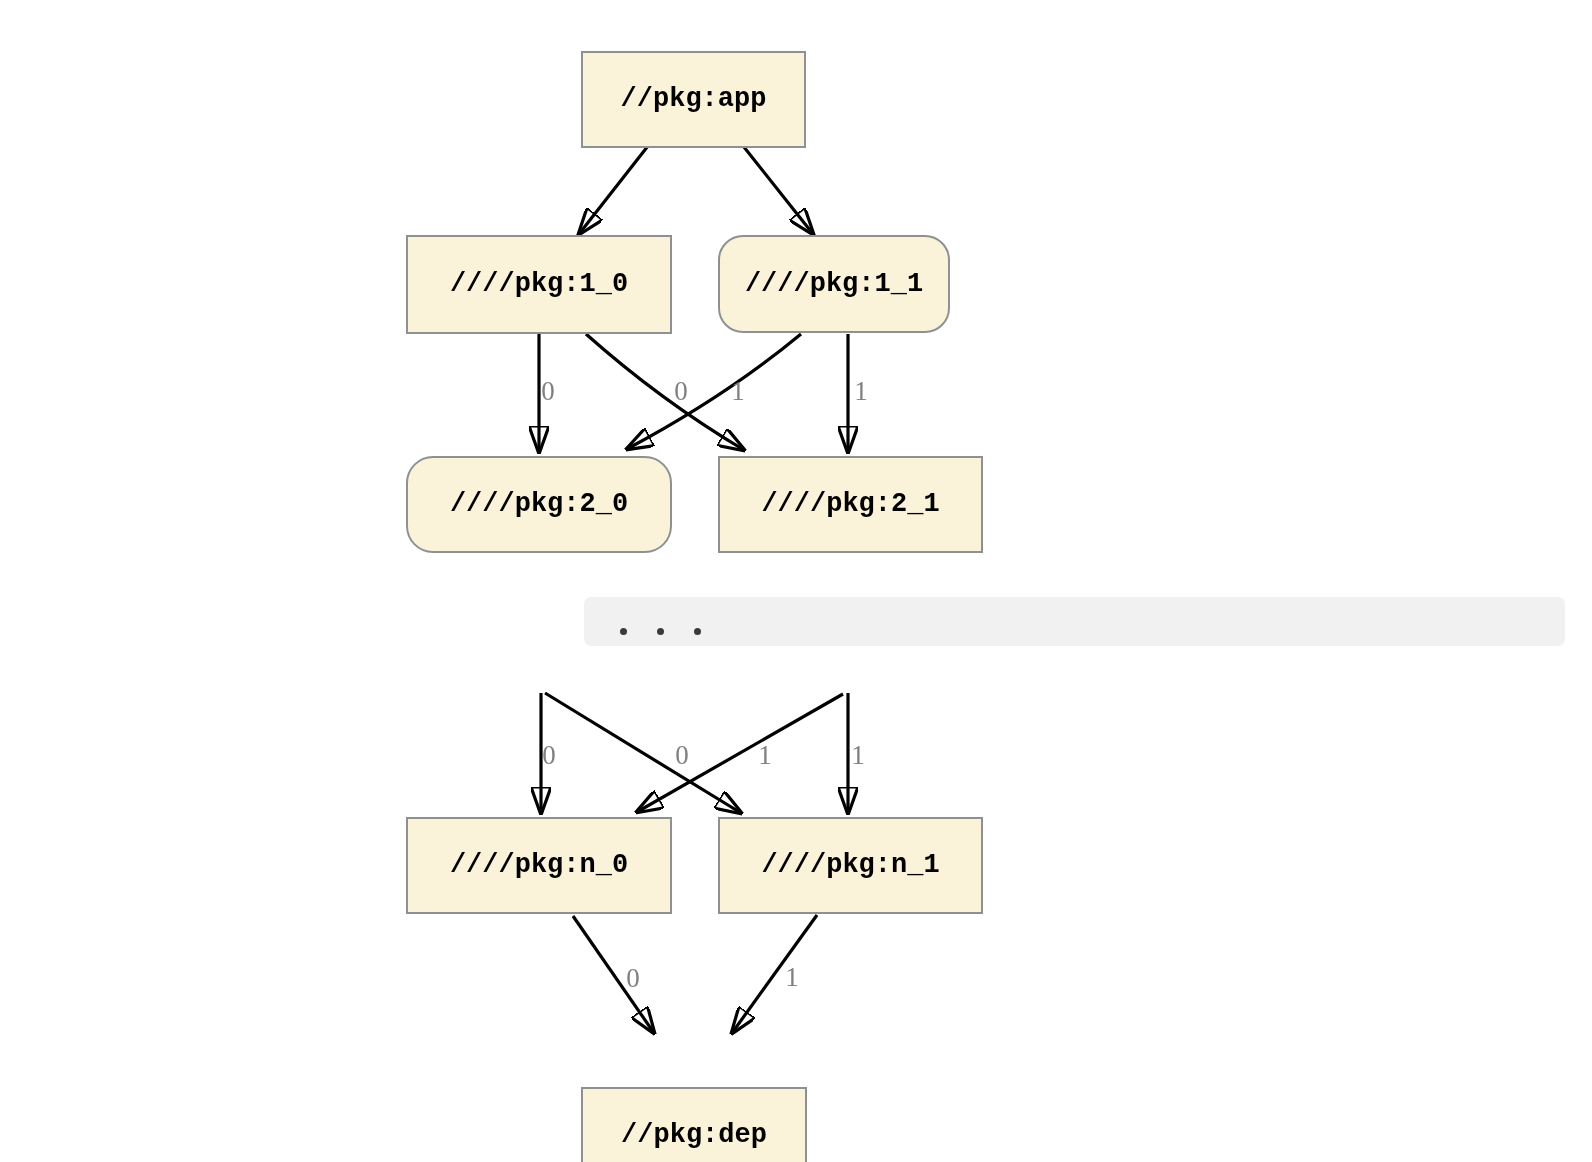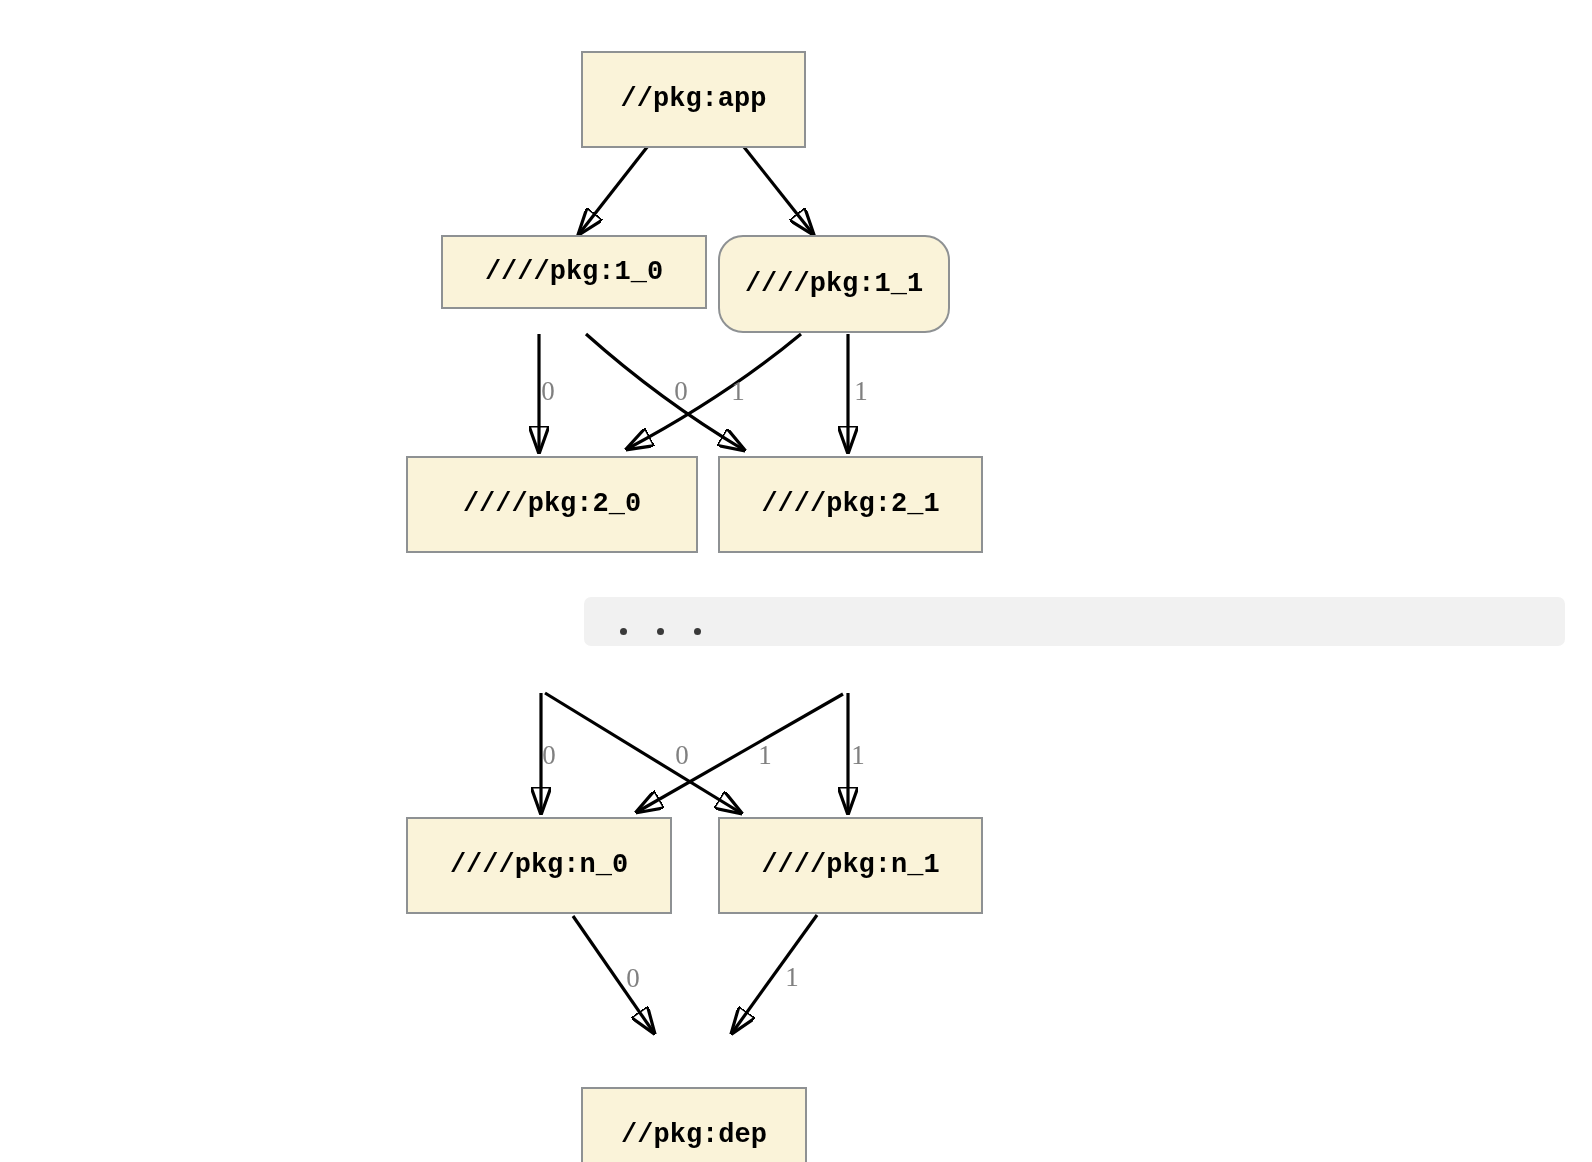--- a/index.html
+++ b/index.html
@@ -82,23 +82,23 @@
     <path d="M848,334 L848,452" marker-end="url(#arrow)"></path>
     <path d="M541,693 L541,813" marker-end="url(#arrow)"></path>
     <path d="M545,693 L741,813" marker-end="url(#arrow)"></path>
     <path d="M843,694 L637,812" marker-end="url(#arrow)"></path>
     <path d="M848,693 L848,813" marker-end="url(#arrow)"></path>
     <path d="M573,916 L654,1033" marker-end="url(#arrow)"></path>
     <path d="M817,915 L732,1033" marker-end="url(#arrow)"></path>
   </svg>
 
   <div class="node" style="left:581px; top:39px;  width:225px; height:97px;margin-top:12px;">//pkg:app</div>
-  <div class="node" style="left:406px; top:235px; width:266px; height:74px;margin-left:35px;">////pkg:1_0</div>
+  <div class="node" style="left:406px; top:235px; width:266px; height:99px;">////pkg:1_0</div>
   <div class="node" style="left:718px; top:235px; width:232px; height:98px;border-radius:25px;">////pkg:1_1</div>
-  <div class="node" style="left:406px; top:456px; width:292px; height:97px;">////pkg:2_0</div>
+  <div class="node" style="left:406px; top:456px; width:266px; height:97px;border-radius:27px;">////pkg:2_0</div>
   <div class="node" style="left:718px; top:456px; width:265px; height:97px;">////pkg:2_1</div>
   <div class="node" style="left:406px; top:817px; width:266px; height:97px;">////pkg:n_0</div>
   <div class="node" style="left:718px; top:817px; width:265px; height:97px;">////pkg:n_1</div>
   <div class="node" style="left:581px; top:1039px; width:226px; height:97px;margin-top:48px;">//pkg:dep</div>
 
   <div class="elabel" style="left:548px; top:391px;">0</div>
   <div class="elabel" style="left:738px; top:391px;">1</div>
   <div class="elabel" style="left:681px; top:391px;">0</div>
   <div class="elabel" style="left:861px; top:391px;">1</div>
   <div class="elabel" style="left:549px; top:755px;">0</div>

